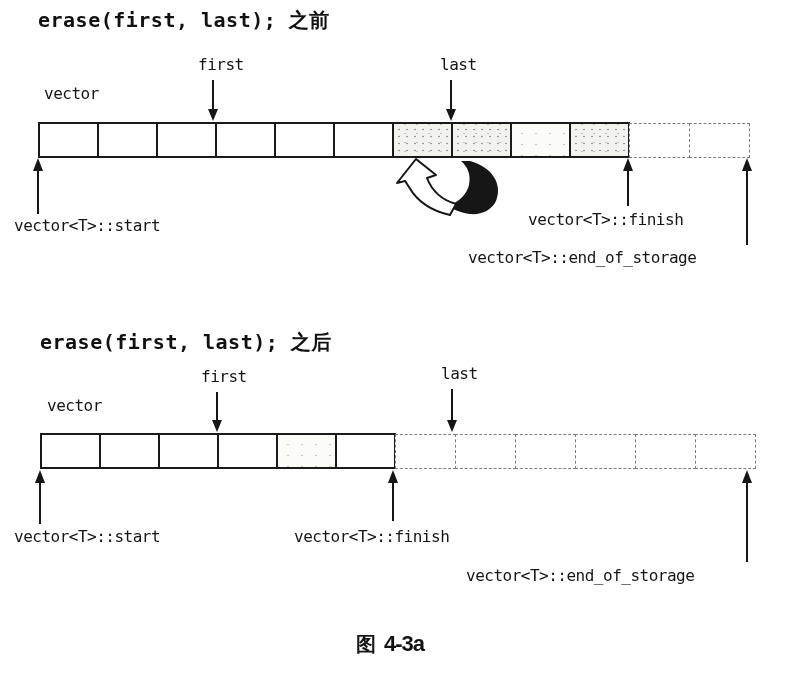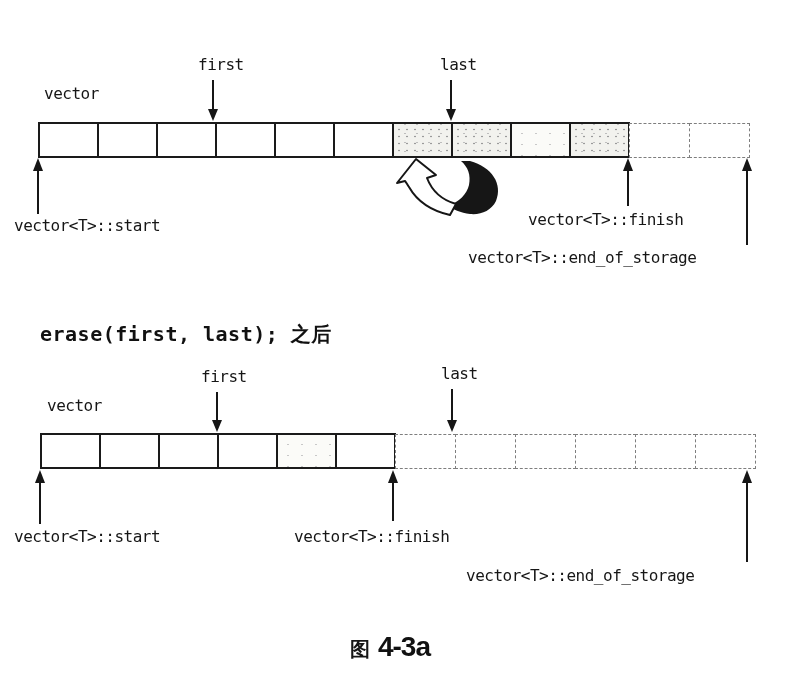--- a/index.html
+++ b/index.html
@@ -55,21 +55,21 @@
   .caption{
     position:absolute;left:0;top:631px;width:788px;
     display:flex;justify-content:center;align-items:baseline;gap:8px;
   }
   .cap-cjk{
     font-family:"Liberation Sans",sans-serif;
     font-size:20px;color:#161616;
   }
   .cap-num{
     font-family:"Liberation Sans",sans-serif;
-    font-weight:bold;font-size:28px;color:#111;
+    font-weight:bold;font-size:22px;color:#111;
     letter-spacing:-1px;margin-right:8px;
   }
   .cap-code{
     font-family:"Liberation Mono",monospace;
     font-size:18px;color:#222;letter-spacing:-0.5px;
   }
   .arrow-line{stroke:#161616;stroke-width:2;}
   .arrow-head{fill:#161616;stroke:none;}
 </style>
 </head>
@@ -124,20 +124,21 @@
     <g>
       <line class="arrow-line" x1="393" y1="482" x2="393" y2="521"></line>
       <polygon class="arrow-head" points="393,470 388,483 398,483"></polygon>
     </g>
     <g>
       <line class="arrow-line" x1="747" y1="482" x2="747" y2="562"></line>
       <polygon class="arrow-head" points="747,470 742,483 752,483"></polygon>
     </g>
   </svg>
 
+  <div class="abs title" style="left:38px;top:8px">erase(first, last); 之前</div>
 
   <div class="abs lbl" style="left:198px;top:54px">first</div>
   <div class="abs lbl" style="left:440px;top:54px">last</div>
   <div class="abs lbl" style="left:44px;top:83px">vector</div>
 
   <div class="row" style="left:38px;top:122px">
       <div class="cell b-solid s-none"></div>
       <div class="cell b-solid s-none"></div>
       <div class="cell b-solid s-none"></div>
       <div class="cell b-solid s-none"></div>
@@ -148,21 +149,21 @@
       <div class="cell b-solid s-faint"></div>
       <div class="cell b-solid s-speckle"></div>
       <div class="cell b-dashed s-none"></div>
       <div class="cell b-dashed s-none"></div>
     </div>
 
   <div class="abs lbl" style="left:14px;top:215px">vector&lt;T&gt;::start</div>
   <div class="abs lbl" style="left:528px;top:209px">vector&lt;T&gt;::finish</div>
   <div class="abs lbl" style="left:468px;top:247px">vector&lt;T&gt;::end_of_storage</div>
 
-  <div class="abs title" style="left:40px;top:322px">erase(first, last); 之后</div>
+  <div class="abs title" style="left:40px;top:330px">erase(first, last); 之后</div>
 
   <div class="abs lbl" style="left:201px;top:366px">first</div>
   <div class="abs lbl" style="left:441px;top:363px">last</div>
   <div class="abs lbl" style="left:47px;top:395px">vector</div>
 
   <div class="row" style="left:40px;top:433px">
       <div class="cell b-solid s-none"></div>
       <div class="cell b-solid s-none"></div>
       <div class="cell b-solid s-none"></div>
       <div class="cell b-solid s-none"></div>

